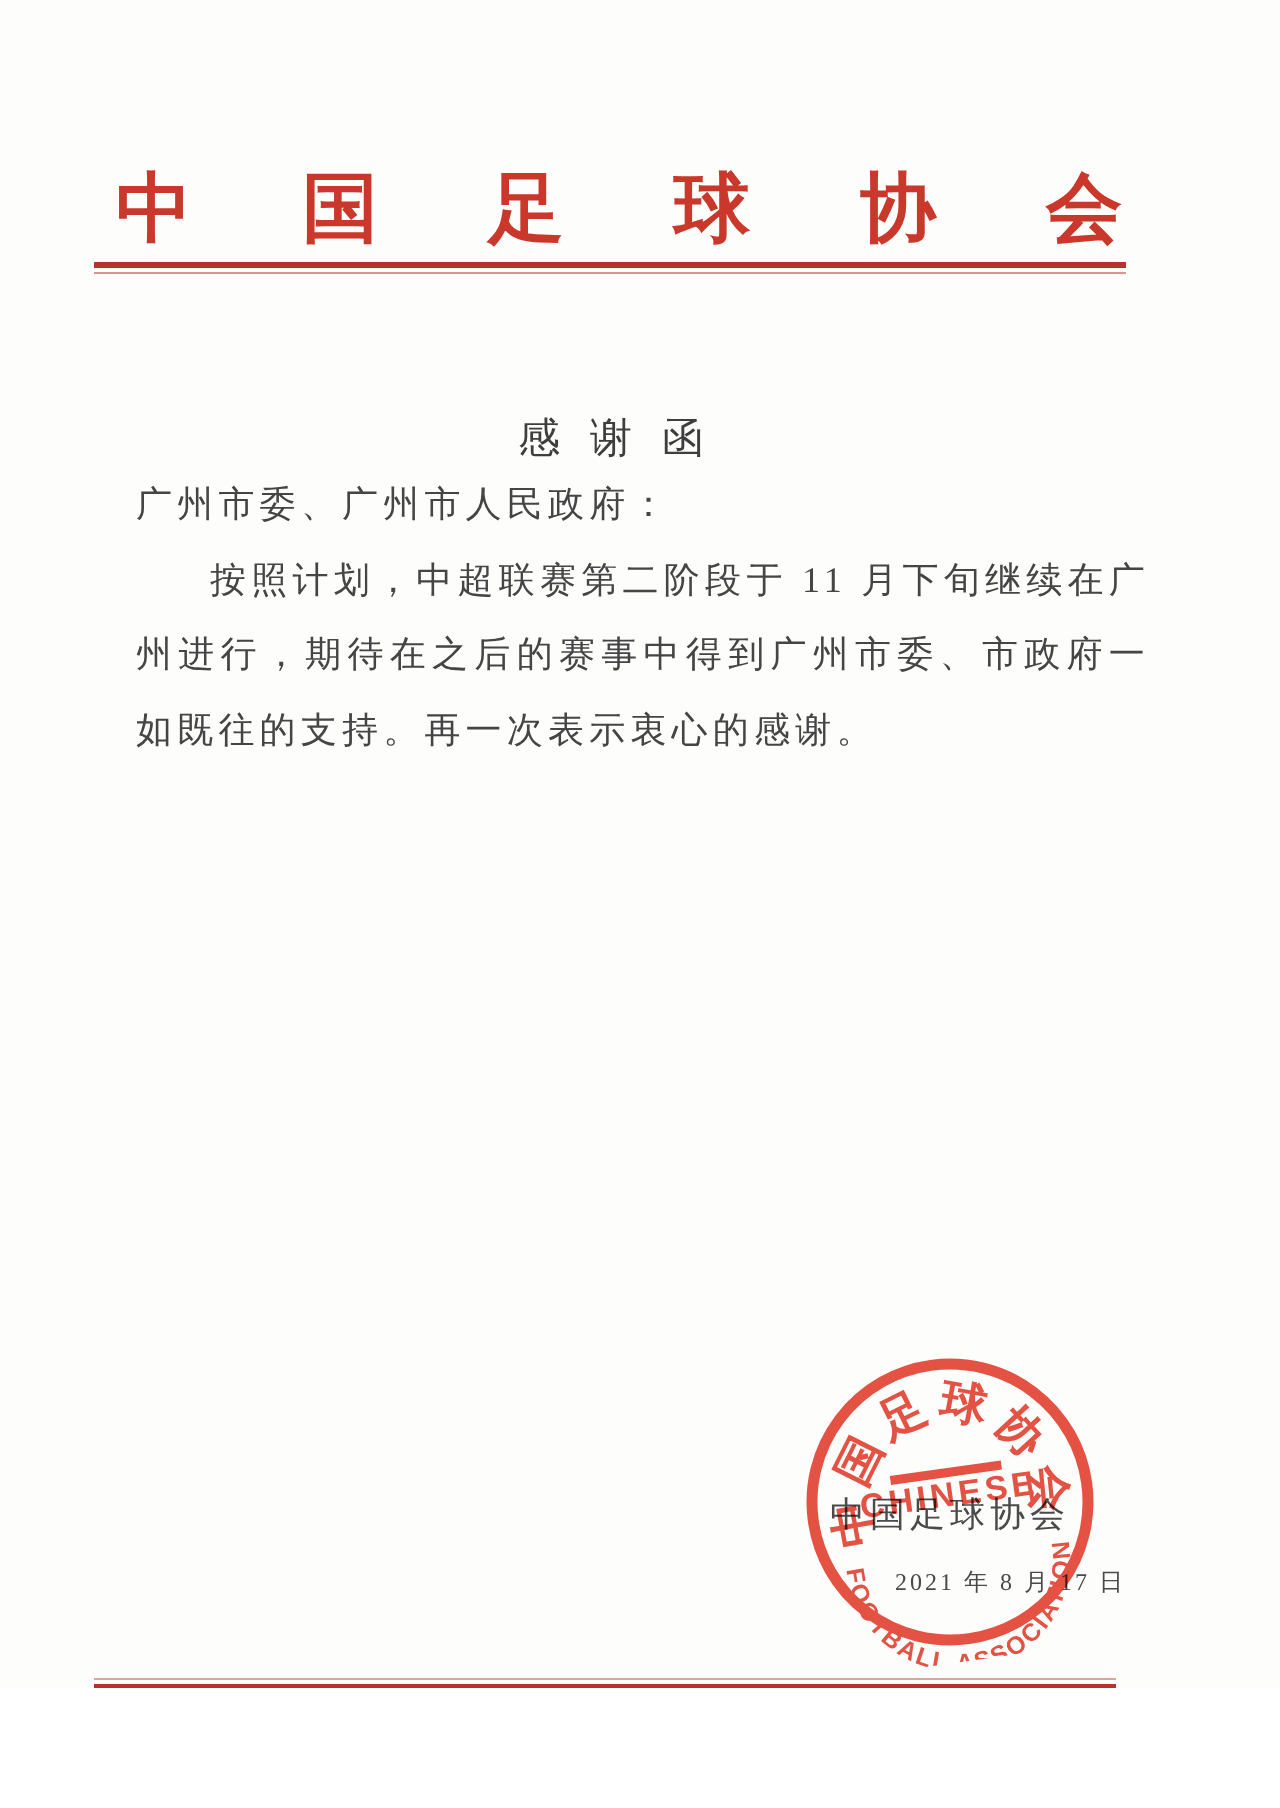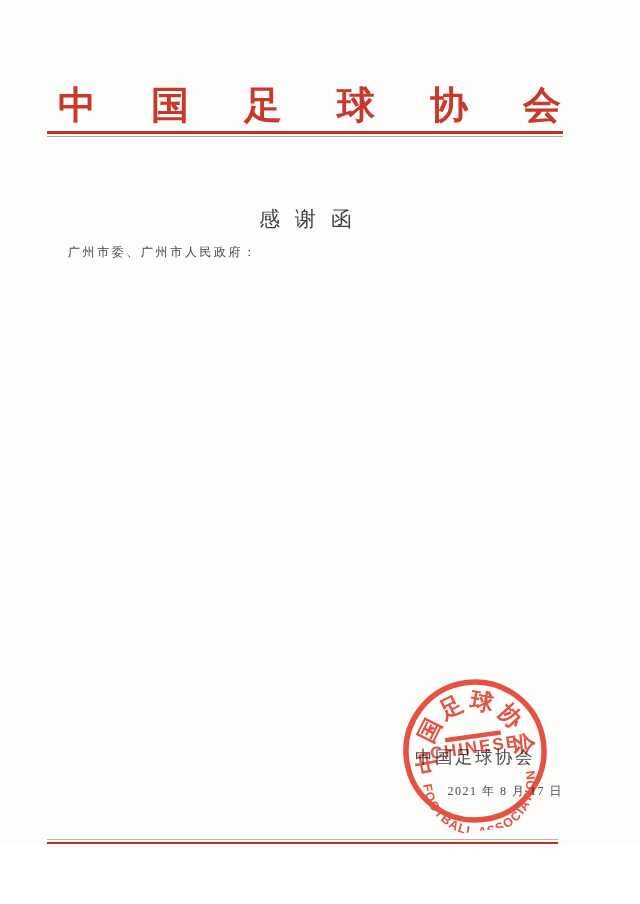--- a/index.html
+++ b/index.html
@@ -56,21 +56,21 @@
     color: #3e3e3e;
     margin-top: 36px;
   }
 
   
   .letter-body {
     position: absolute;
     top: 234px;
     left: 68px;
     width: 507px;
-    font-size: 12px;
+    font-size: 18px;
     line-height: 37.6px;
     letter-spacing: 2.6px;
     color: #454545;
     text-align: justify;
   }
   .letter-body p {
     margin: 0;
     text-indent: 37px;
   }
   .letter-body .salutation {
@@ -138,20 +138,21 @@
   <div class="org-title">中国足球协会</div>
   <div class="header-rule">
     <div class="rule-thick"></div>
     <div class="rule-thin"></div>
   </div>
 
   <div class="letter-title">感谢函</div>
 
   <div class="letter-body">
     <p class="salutation">广州市委、广州市人民政府：</p>
+    <p>按照计划，中超联赛第二阶段于 11 月下旬继续在广州进行，期待在之后的赛事中得到广州市委、市政府一如既往的支持。再一次表示衷心的感谢。</p>
   </div>
 
   <div class="sig-name">中国足球协会</div>
   <div class="sig-date">2021 年 8 月 17 日</div>
 
   <div class="stamp">
     <svg width="160" height="160" viewBox="-80 -80 160 160">
 
       <circle cx="0" cy="0" r="69" fill="none" stroke="#e23a2a" stroke-width="5.5"></circle>
 

